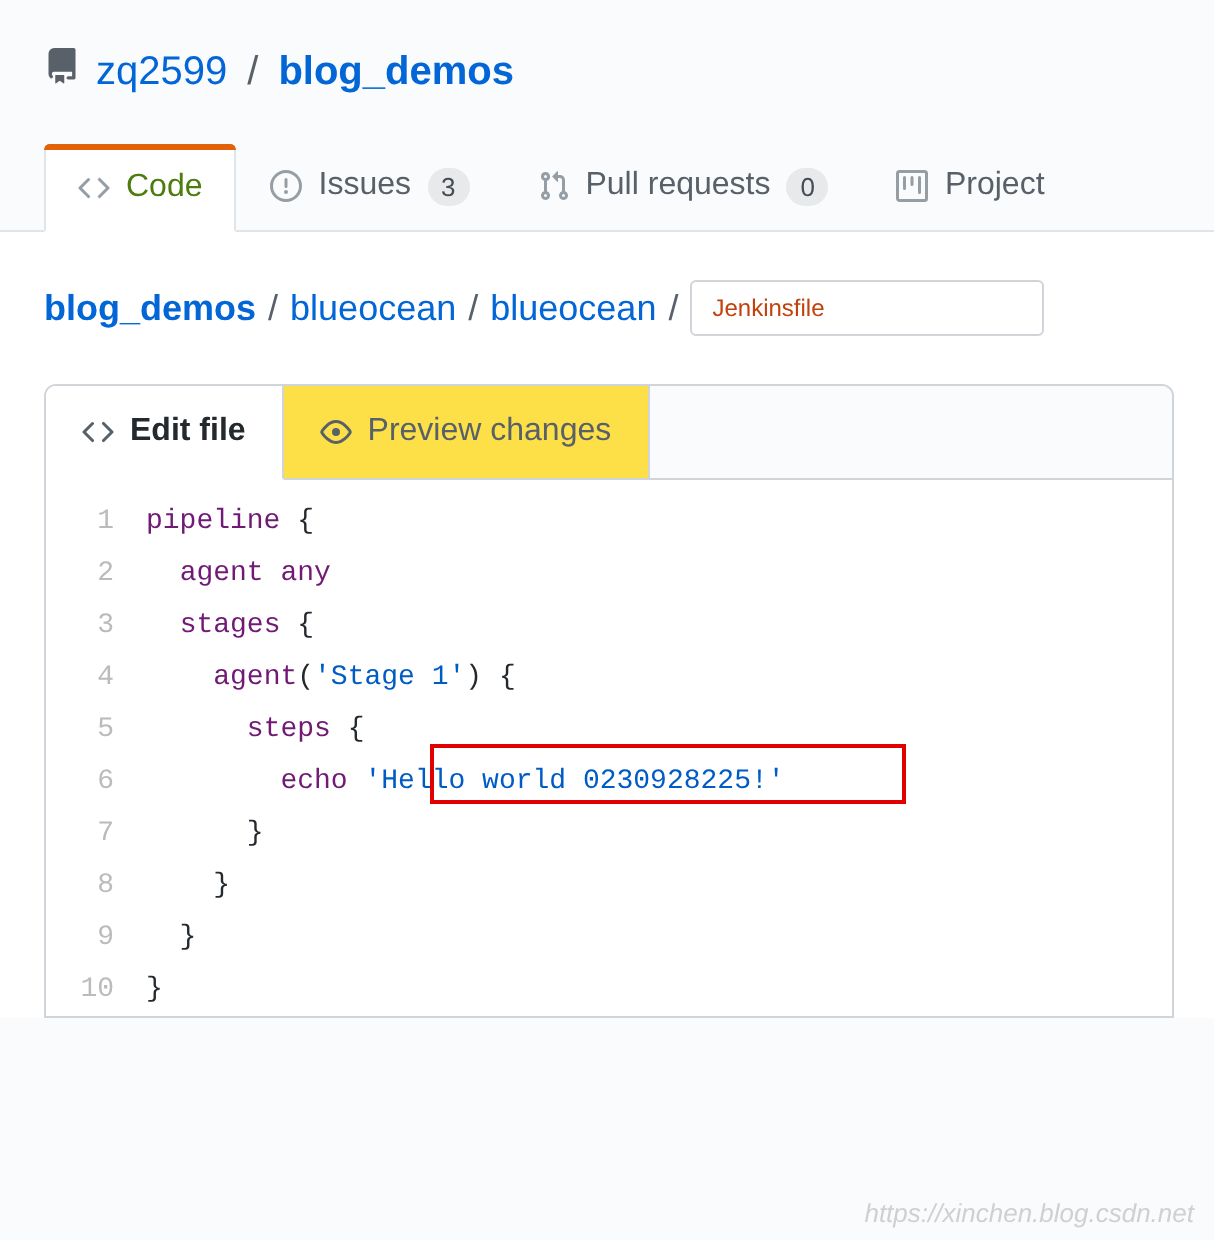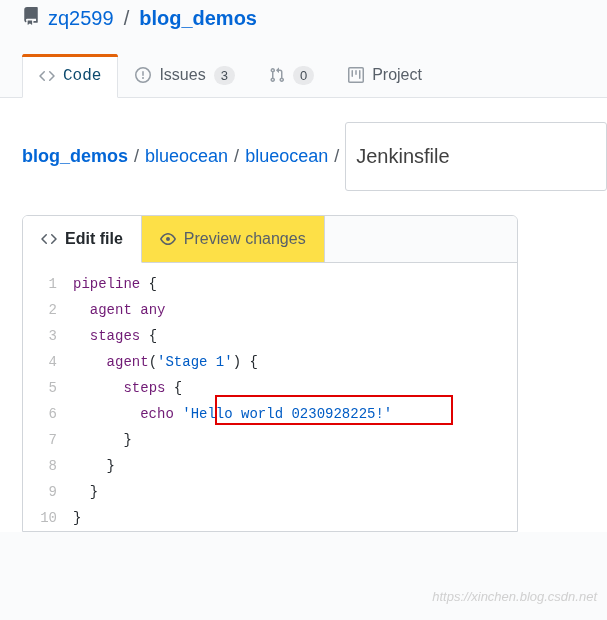--- a/index.html
+++ b/index.html
@@ -6,21 +6,21 @@
     body {
       font-family: -apple-system, BlinkMacSystemFont, "Segoe UI", Helvetica, Arial, sans-serif;
       background: #fafbfc;
       color: #24292e;
       width: 607px;
       height: 620px;
       overflow: hidden;
       position: relative;
     }
     .repo-header {
-      padding: 7px 0 0 22px;
+      padding: 24px 0 0 22px;
       display: flex;
       align-items: center;
       gap: 8px;
       font-size: 20px;
       text-align: right;
     }
     .repo-header .repo-icon svg { fill: #586069; }
     .repo-header a { color: #0366d6; text-decoration: none; }
     .repo-header .sep { color: #586069; margin: 0 2px; }
     .repo-header .name { font-weight: 600; }
@@ -39,28 +39,27 @@
       font-size: 16px;
       color: #586069;
       cursor: pointer;
       border: 1px solid transparent;
       border-bottom: none;
       background: transparent;
       position: relative;
     }
     .tab svg { fill: #959da5; }
     .tab.active {
-      color: #0c4a6e;
+      color: #4d7c0f;
       background: #fff;
       border: 1px solid #e1e4e8;
       border-bottom: 1px solid #fff;
       border-top: 3px solid #e36209;
       border-radius: 3px 3px 0 0;
       margin-bottom: -1px;
-      font-family: Liberation Mono, monospace;
     }
     .tab.active::before {
       content: '';
       position: absolute;
       top: -3px; left: -1px; right: -1px;
       height: 3px;
       background: #e36209;
       border-radius: 3px 3px 0 0;
     }
     .tab .counter {
@@ -74,35 +73,35 @@
     .breadcrumb {
       display: flex;
       align-items: center;
       font-size: 18px;
       gap: 6px;
       flex-wrap: nowrap;
     }
     .breadcrumb a { color: #0366d6; text-decoration: none; }
     .breadcrumb .bc-sep { color: #586069; }
     .filename-input {
-      font-size: 20px;
-      padding: 22px 10px;
+      font-size: 12px;
+      padding: 6px 10px;
       border: 1px solid #d1d5da;
       border-radius: 3px;
       min-width: 140px;
-      color: #404040;
+      color: #c2410c;
       background: #fff;
     }
     .editor-panel {
       margin-top: 24px;
       border: 1px solid #d1d5da;
       border-radius: 6px 6px 0 0;
       background: #fff;
       overflow: hidden;
-      width: 496px;
+      width: 565px;
     }
     .file-tabs {
       display: flex;
       background: #fafbfc;
       border-bottom: 1px solid #d1d5da;
     }
     .file-tab {
       display: flex;
       align-items: center;
       gap: 8px;
@@ -143,21 +142,21 @@
       position: absolute;
       border: 2px solid #e00000;
       left: 144px;
       top: 124px;
       width: 238px;
       height: 30px;
       pointer-events: none;
     }
     .watermark {
       position: absolute;
-      bottom: 16px;
+      bottom: 6px;
       right: 10px;
       color: #d0d0d0;
       font-size: 13px;
       font-style: italic;
     }
   </style>
 </head>
 <body>
 
 <div class="repo-header">
@@ -182,20 +181,21 @@
     <svg width="16" height="16" viewBox="0 0 16 16">
         <path d="M8 0a8 8 0 100 16A8 8 0 008 0zM1.5 8a6.5 6.5 0 1113 0 6.5 6.5 0 01-13 0zm6.5-4a.75.75 0 01.75.75v3.5a.75.75 0 01-1.5 0v-3.5A.75.75 0 018 4zm0 8a1 1 0 100-2 1 1 0 000 2z"></path>
       </svg>
     <span>Issues</span>
     <span class="counter">3</span>
   </div>
   <div class="tab">
     <svg width="16" height="16" viewBox="0 0 16 16">
         <path d="M7.177 3.073L9.573.677A.25.25 0 0110 .854v4.792a.25.25 0 01-.427.177L7.177 3.427a.25.25 0 010-.354zM3.75 2.5a.75.75 0 100 1.5.75.75 0 000-1.5zm-2.25.75a2.25 2.25 0 113 2.122v5.256a2.251 2.251 0 11-1.5 0V5.372A2.25 2.25 0 011.5 3.25zM11 2.5h-1V4h1a1 1 0 011 1v5.628a2.251 2.251 0 101.5 0V5A2.5 2.5 0 0011 2.5zm1 10.25a.75.75 0 111.5 0 .75.75 0 01-1.5 0zM3.75 12a.75.75 0 100 1.5.75.75 0 000-1.5z"></path>
       </svg>
+    <span>Pull requests</span>
     <span class="counter">0</span>
   </div>
   <div class="tab">
     <svg width="16" height="16" viewBox="0 0 16 16">
         <path d="M1.75 0A1.75 1.75 0 000 1.75v12.5C0 15.216.784 16 1.75 16h12.5A1.75 1.75 0 0016 14.25V1.75A1.75 1.75 0 0014.25 0H1.75zM1.5 1.75a.25.25 0 01.25-.25h12.5a.25.25 0 01.25.25v12.5a.25.25 0 01-.25.25H1.75a.25.25 0 01-.25-.25V1.75zM11.75 3a.75.75 0 00-.75.75v7.5a.75.75 0 001.5 0v-7.5a.75.75 0 00-.75-.75zm-8.25.75a.75.75 0 011.5 0v5.5a.75.75 0 01-1.5 0v-5.5zM8 3a.75.75 0 00-.75.75v3.5a.75.75 0 001.5 0v-3.5A.75.75 0 008 3z"></path>
       </svg>
     <span>Project</span>
   </div>
 </div>
 

